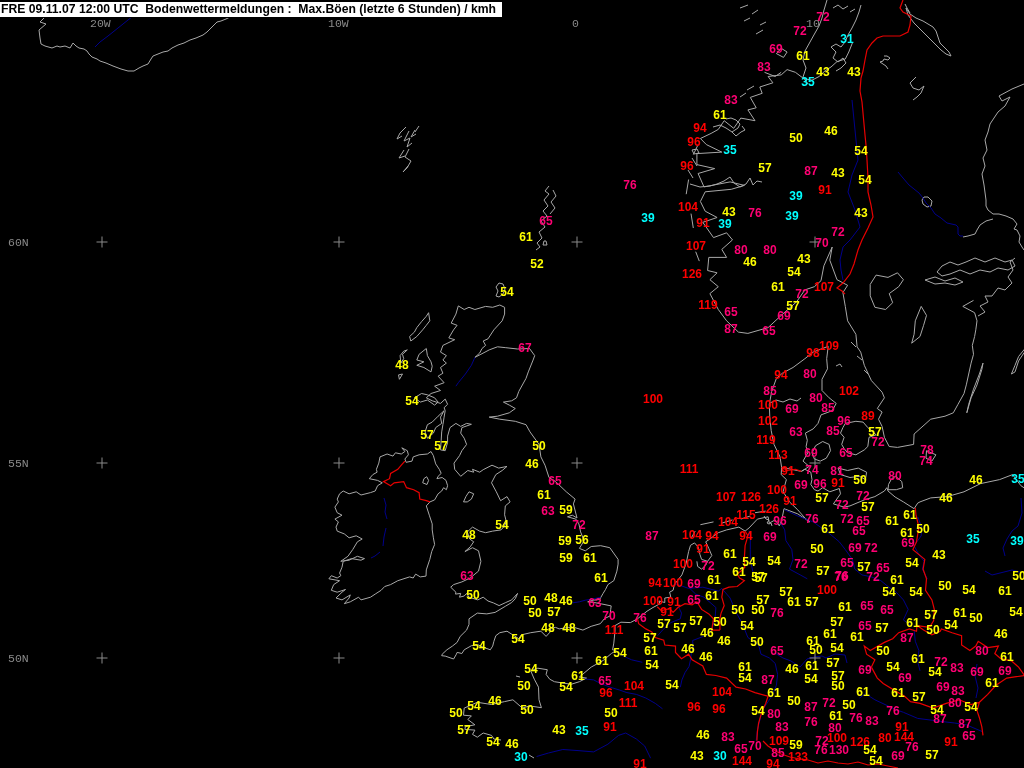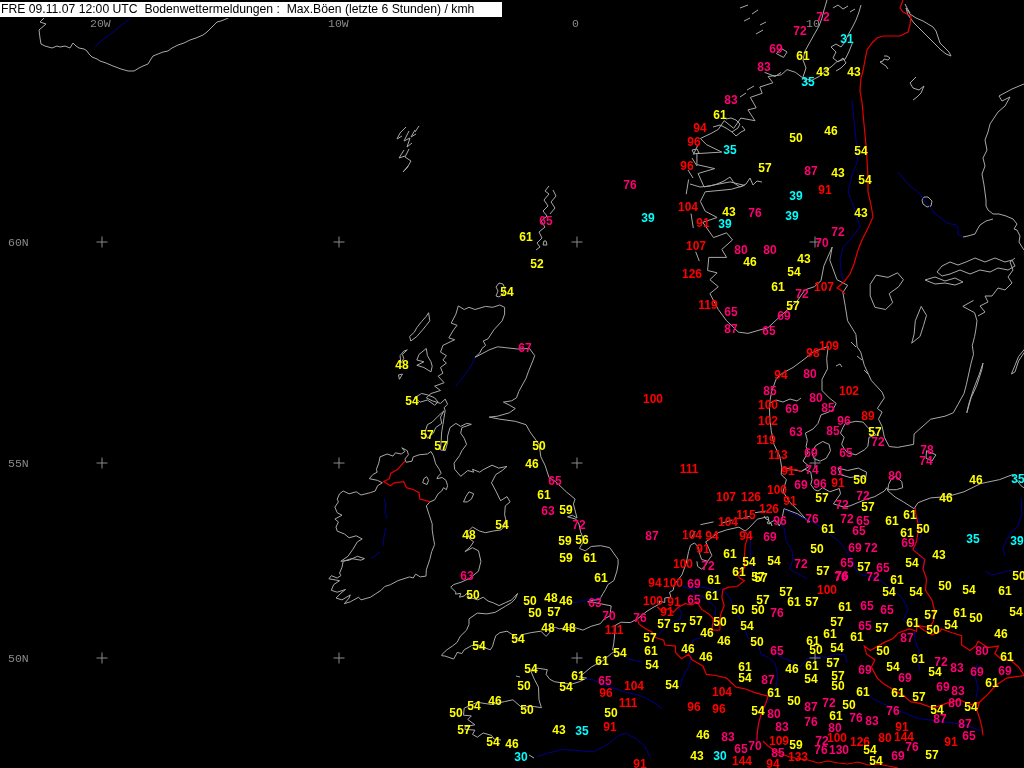--- a/index.html
+++ b/index.html
@@ -347,12 +347,12 @@
 <text x="821" y="754" fill="#ff0073" text-anchor="middle">76</text>
 <text x="839" y="754" fill="#ff0073" text-anchor="middle">130</text>
 <text x="798" y="761" fill="#ff0000" text-anchor="middle">133</text>
 <text x="870" y="754" fill="#ffff00" text-anchor="middle">54</text>
 <text x="898" y="760" fill="#ff0073" text-anchor="middle">69</text>
 <text x="932" y="759" fill="#ffff00" text-anchor="middle">57</text>
 <text x="773" y="768" fill="#ff0000" text-anchor="middle">94</text>
 <text x="876" y="765" fill="#ffff00" text-anchor="middle">54</text>
 </svg>
 <div style="position:absolute;left:0;top:2px;width:502px;height:15px;background:#fff;border-bottom:1px solid #000;"></div>
-<div style="position:absolute;left:1px;top:2px;width:500px;height:15px;font-family:'Liberation Sans',sans-serif;font-weight:normal;font-size:12.2px;color:#000;white-space:pre;line-height:15px;">FRE 09.11.07 12:00 UTC  Bodenwettermeldungen :  Max.Böen (letzte 6 Stunden) / kmh</div>
+<div style="position:absolute;left:1px;top:2px;width:500px;height:15px;font-family:'Liberation Sans',sans-serif;font-weight:bold;font-size:12.2px;color:#000;white-space:pre;line-height:15px;">FRE 09.11.07 12:00 UTC  Bodenwettermeldungen :  Max.Böen (letzte 6 Stunden) / kmh</div>
 </body></html>

